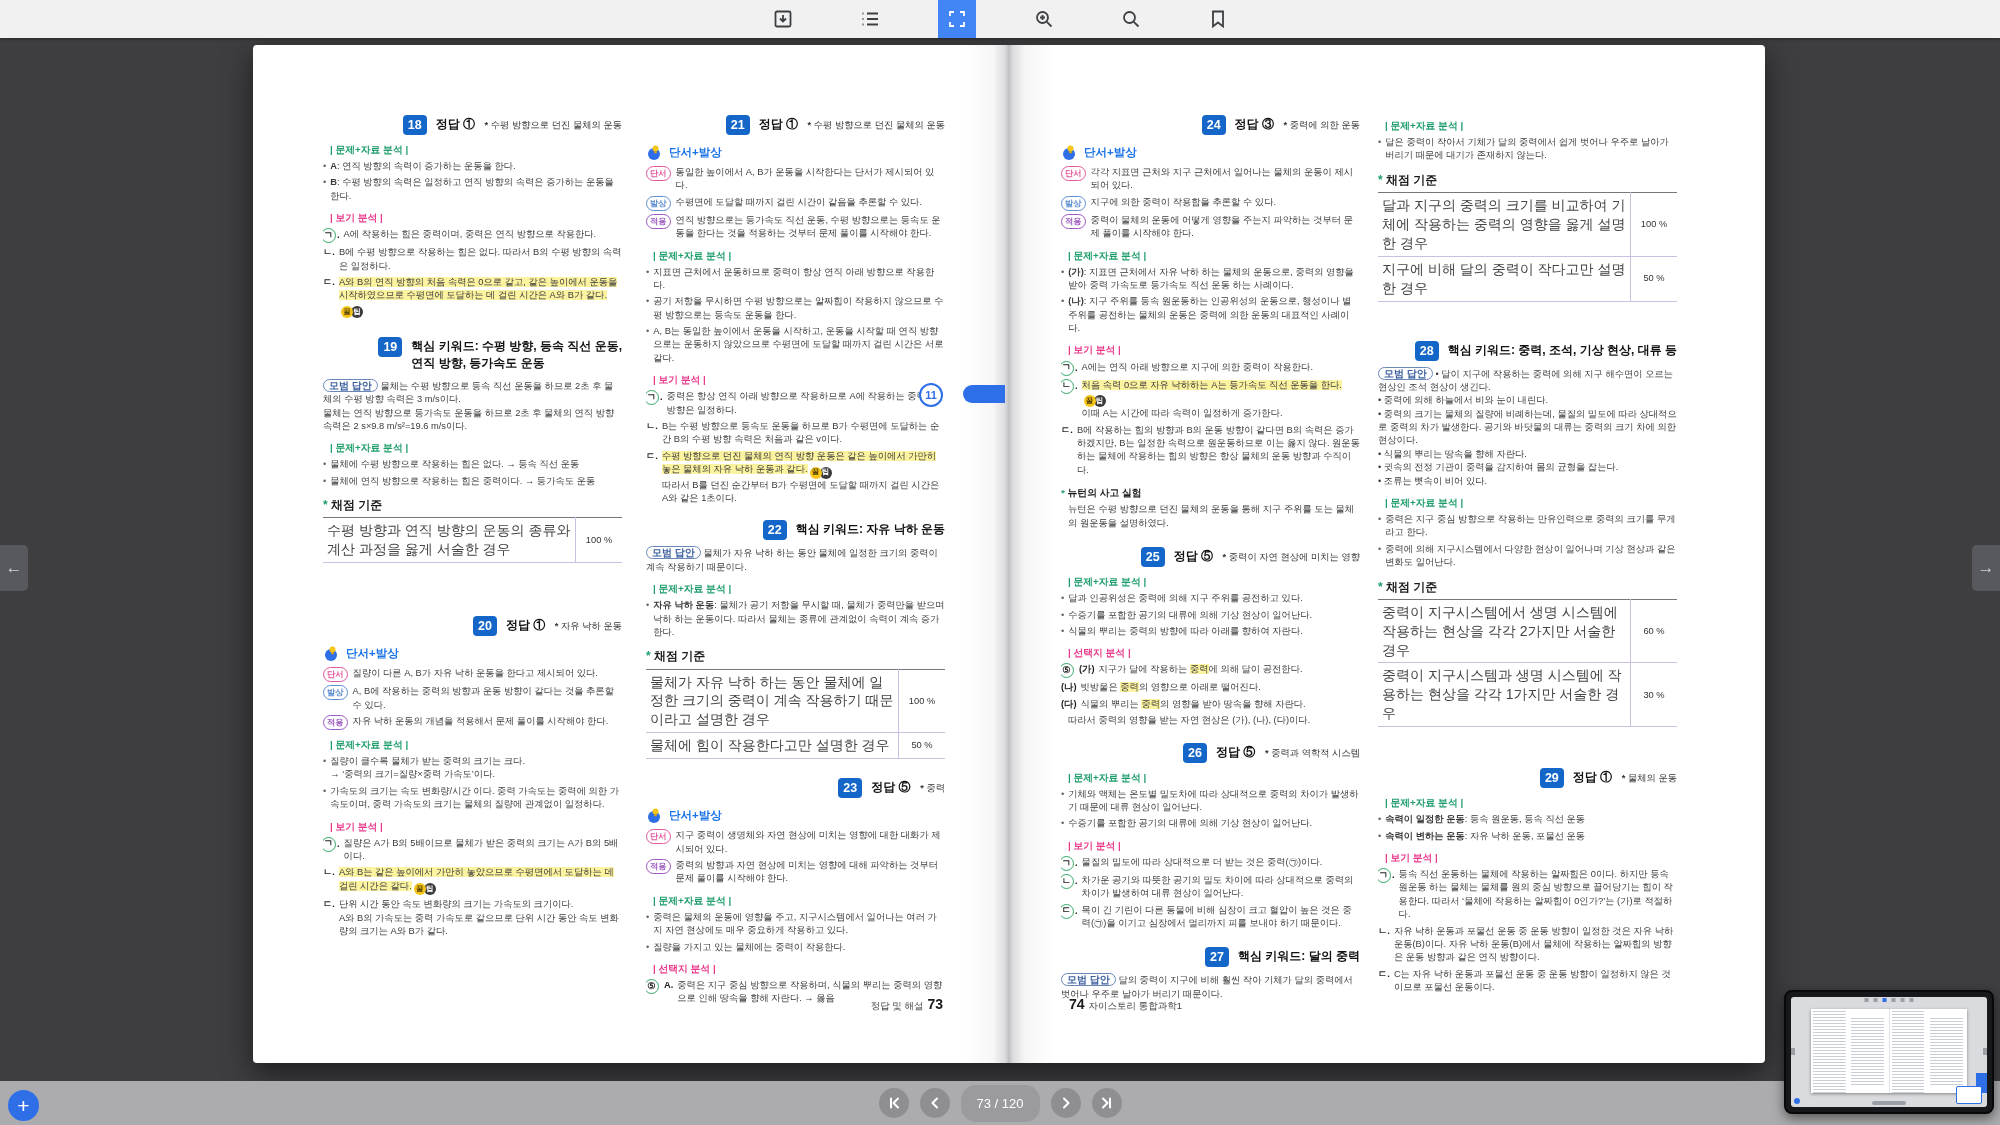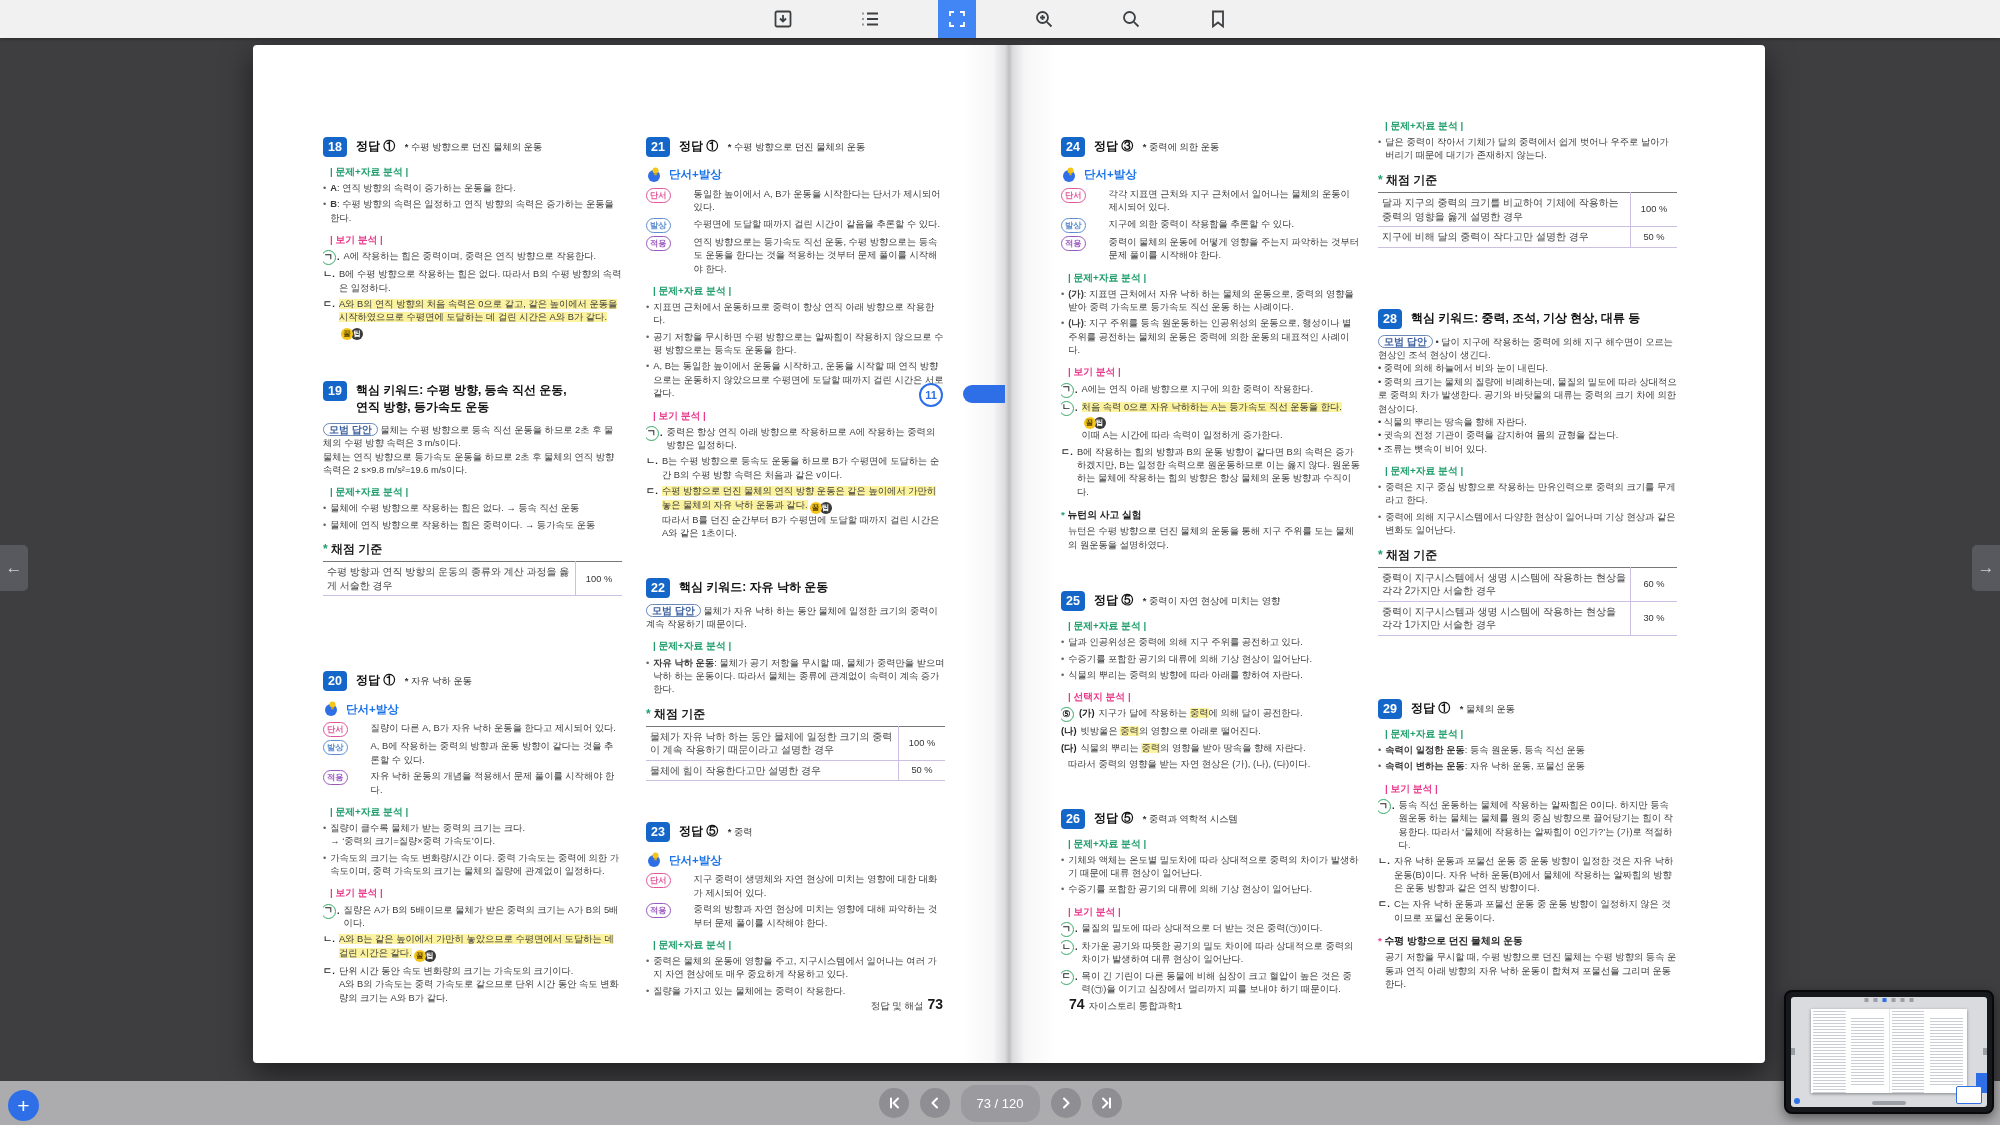--- a/index.html
+++ b/index.html
@@ -24,43 +24,43 @@
   .pfoot{position:absolute;bottom:50px;font-size:9.5px;color:#444;}
   .pfoot b{font-size:14px;color:#1a1a1a;margin:0 4px;}
   .pfoot.lf{right:62px;}
   .pfoot.rf{left:56px;}
   
   .tab11{position:absolute;right:4px;top:338px;width:50px;height:22px;z-index:4;padding-left:36px;}
   .tab-flag{position:absolute;right:0;top:2px;width:42px;height:18px;background:#2e6fe8;border-radius:10px 0 0 10px;}
   .tab-circle{position:absolute;left:0;top:0;width:20px;height:20px;background:#fff;border:2px solid #2e6fe8;border-radius:50%;color:#2e6fe8;font-weight:bold;font-size:11px;display:flex;align-items:center;justify-content:center;}
   
   .blk{margin:3px 0;}
-  .prob{display:flex;align-items:flex-start;margin:26px 0 6px;}
+  .prob{display:flex;align-items:flex-start;margin:4px 0 6px;justify-content:flex-end;}
   .pnum{flex:none;background:#1467c8;color:#fff;font-weight:bold;font-size:12.5px;border-radius:4px;padding:1px 5px;margin-right:9px;}
   .pt{padding-top:1px;}
   .ptitle{font-weight:bold;font-size:12px;color:#111;}
   .ptopic{margin-left:7px;font-size:9.3px;color:#333;}
   .star{color:#333;font-weight:bold;}
   .star.g{color:#1f9e6b;}
   .sect{font-weight:bold;font-size:9.8px;padding-left:7px;margin:8px 0 3px;}
   .sect.green{color:#1f9e6b;}
   .sect.pink{color:#ea3a8c;}
   .bull{display:flex;gap:4px;}
   .bull .dot{flex:none;color:#666;}
   .item{display:flex;gap:4px;}
   .mk{flex:none;font-weight:bold;color:#1d1d1d;}
   .circ{display:inline-flex;width:13px;height:13px;border:1.5px solid #35a966;border-radius:50%;align-items:center;justify-content:center;margin:0 1px 0 -2px;}
   .hl{background:#fcf3a0;}
   .ans .abadge{border:1px solid #6b87b8;color:#3a5e9e;border-radius:8px;padding:0 5px;font-weight:bold;font-size:10px;white-space:nowrap;}
   .rub{font-weight:bold;color:#1d1d1d;font-size:12px;margin:9px 0 3px;}
   .rtab{width:100%;border-collapse:collapse;border-top:1.5px solid #777;margin:2px 0 7px;}
-  .rtab td{border-bottom:1px solid #cbc0e2;padding:3px 4px;font-size:10px;color:#444;line-height:1.35;}
+  .rtab td{border-bottom:1px solid #cbc0e2;padding:3px 4px;font-size:14px;color:#444;line-height:1.35;}
   .rtab td.pct{border-left:1px solid #cbc0e2;width:38px;text-align:center;font-size:9.3px;color:#333;}
   .cluehead{display:flex;align-items:center;gap:6px;color:#1a73e8;font-weight:bold;font-size:11.5px;margin:9px 0 5px;}
-  .clue{display:flex;gap:23px;}
+  .clue{display:flex;gap:5px;}
   .ctag{flex:none;border:1.2px solid currentColor;border-radius:9px;padding:0 3px;font-size:8.3px;height:13px;line-height:13px;font-weight:bold;}
   .ctag.cue{color:#e0559b;}
   .ctag.idea{color:#5f8fd0;}
   .ctag.apply{color:#9b59c0;}
   .clue .ct{color:#3a3a3a;}
   .note{font-size:9.8px;margin:9px 0 2px;color:#1d1d1d;}
   .note b{font-size:9.8px;}
   .para{padding-left:7px;}
   .tip{display:inline-flex;vertical-align:-2px;margin-left:2px;}
   .tip i,.tip b{font-style:normal;width:12px;height:12px;border-radius:50%;font-size:7.5px;display:inline-flex;align-items:center;justify-content:center;font-weight:bold;}

